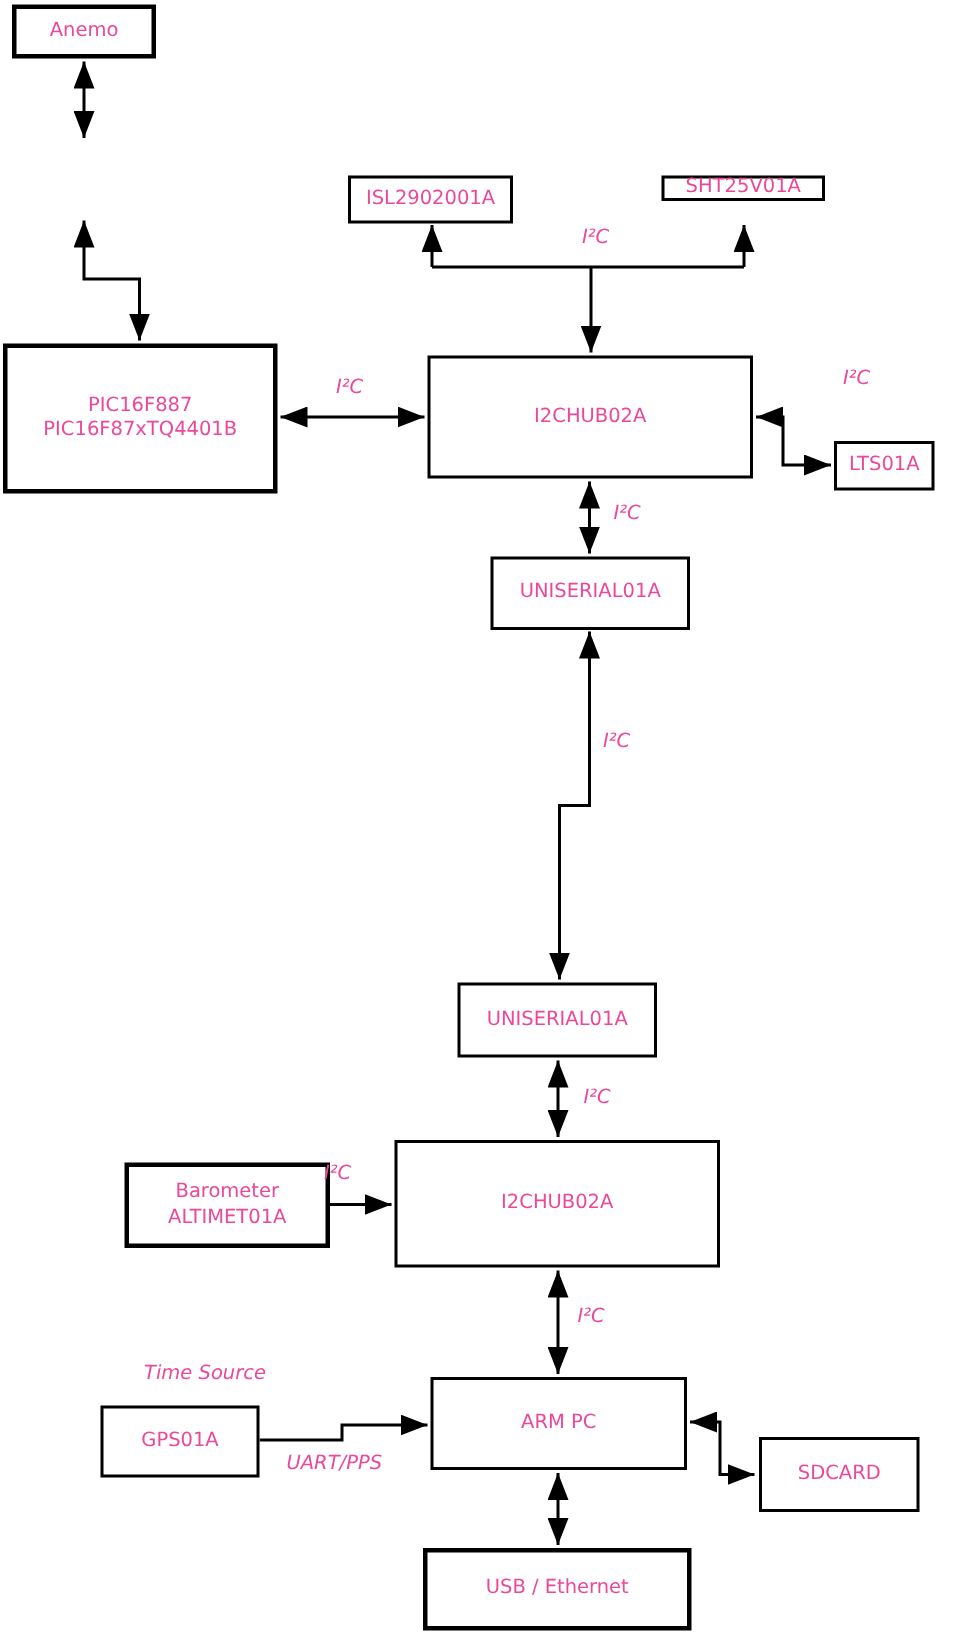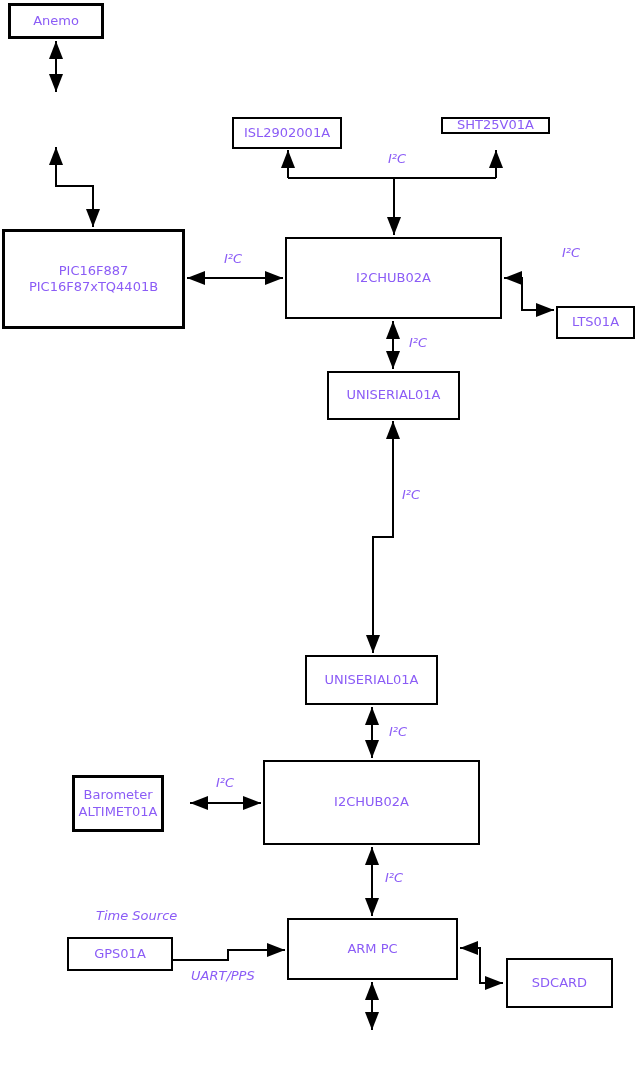--- a/index.html
+++ b/index.html
@@ -2,21 +2,21 @@
 <html><head>
 <meta charset="utf-8">
 <style>
   html, body { margin: 0; padding: 0; background: #ffffff; }
   .canvas {
     position: relative;
     width: 640px;
     height: 1089px;
     background: #ffffff;
     font-family: "DejaVu Sans", sans-serif;
-    color: #8b5cf6;
+    color: #ec4899;
     overflow: hidden;
   }
   svg.wires { position: absolute; left: 0; top: 0; z-index: 1; }
   svg.wires path.wire { fill: none; stroke: #000000; stroke-width: 2; }
   .box {
     position: absolute;
     z-index: 2;
     box-sizing: border-box;
     border: 2px solid #000000;
     background: #ffffff;
@@ -83,53 +83,56 @@
   </div>
 
   <div class="box" style="left:441px; top:117px; width:109px; height:17px">
     <span>SHT25V01A</span>
   </div>
 
   <div class="box" style="left:285px; top:237px; width:217px; height:82px">
     <span>I2CHUB02A</span>
   </div>
 
-  <div class="box" style="left:556px; top:306px; width:79px; height:33px">
+  <div class="box" style="left:556px; top:294px; width:67px; height:33px">
     <span>LTS01A</span>
   </div>
 
   <div class="box" style="left:327px; top:371px; width:133px; height:49px">
     <span>UNISERIAL01A</span>
   </div>
 
   <div class="box" style="left:305px; top:655px; width:133px; height:50px">
     <span>UNISERIAL01A</span>
   </div>
 
   <div class="box" style="left:263px; top:760px; width:217px; height:85px">
     <span>I2CHUB02A</span>
   </div>
 
-  <div class="box thick" style="left:72px; top:775px; width:92px; height:57px">
+  <div class="box thick" style="left:83px; top:775px; width:137px; height:57px">
     <span>Barometer</span>
     <span>ALTIMET01A</span>
   </div>
 
-  <div class="box" style="left:67px; top:937px; width:106px; height:34px">
+  <div class="box" style="left:67px; top:937px; width:106px; height:48px">
     <span>GPS01A</span>
   </div>
 
   <div class="box" style="left:506px; top:958px; width:107px; height:50px">
     <span>SDCARD</span>
   </div>
 
   <div class="box" style="left:287px; top:918px; width:171px; height:62px">
     <span>ARM PC</span>
   </div>
 
+  <div class="box thick" style="left:282px; top:1032px; width:179px; height:55px">
+    <span>USB / Ethernet</span>
+  </div>
 
   <span class="lbl" style="left:388px; top:152px">I²C</span>
   <span class="lbl" style="left:224px; top:252px">I²C</span>
   <span class="lbl" style="left:562px; top:246px">I²C</span>
   <span class="lbl" style="left:409px; top:336px">I²C</span>
   <span class="lbl" style="left:402px; top:488px">I²C</span>
   <span class="lbl" style="left:389px; top:725px">I²C</span>
   <span class="lbl" style="left:216px; top:776px">I²C</span>
   <span class="lbl" style="left:385px; top:871px">I²C</span>
   <span class="lbl" style="left:96px; top:909px">Time Source</span>

